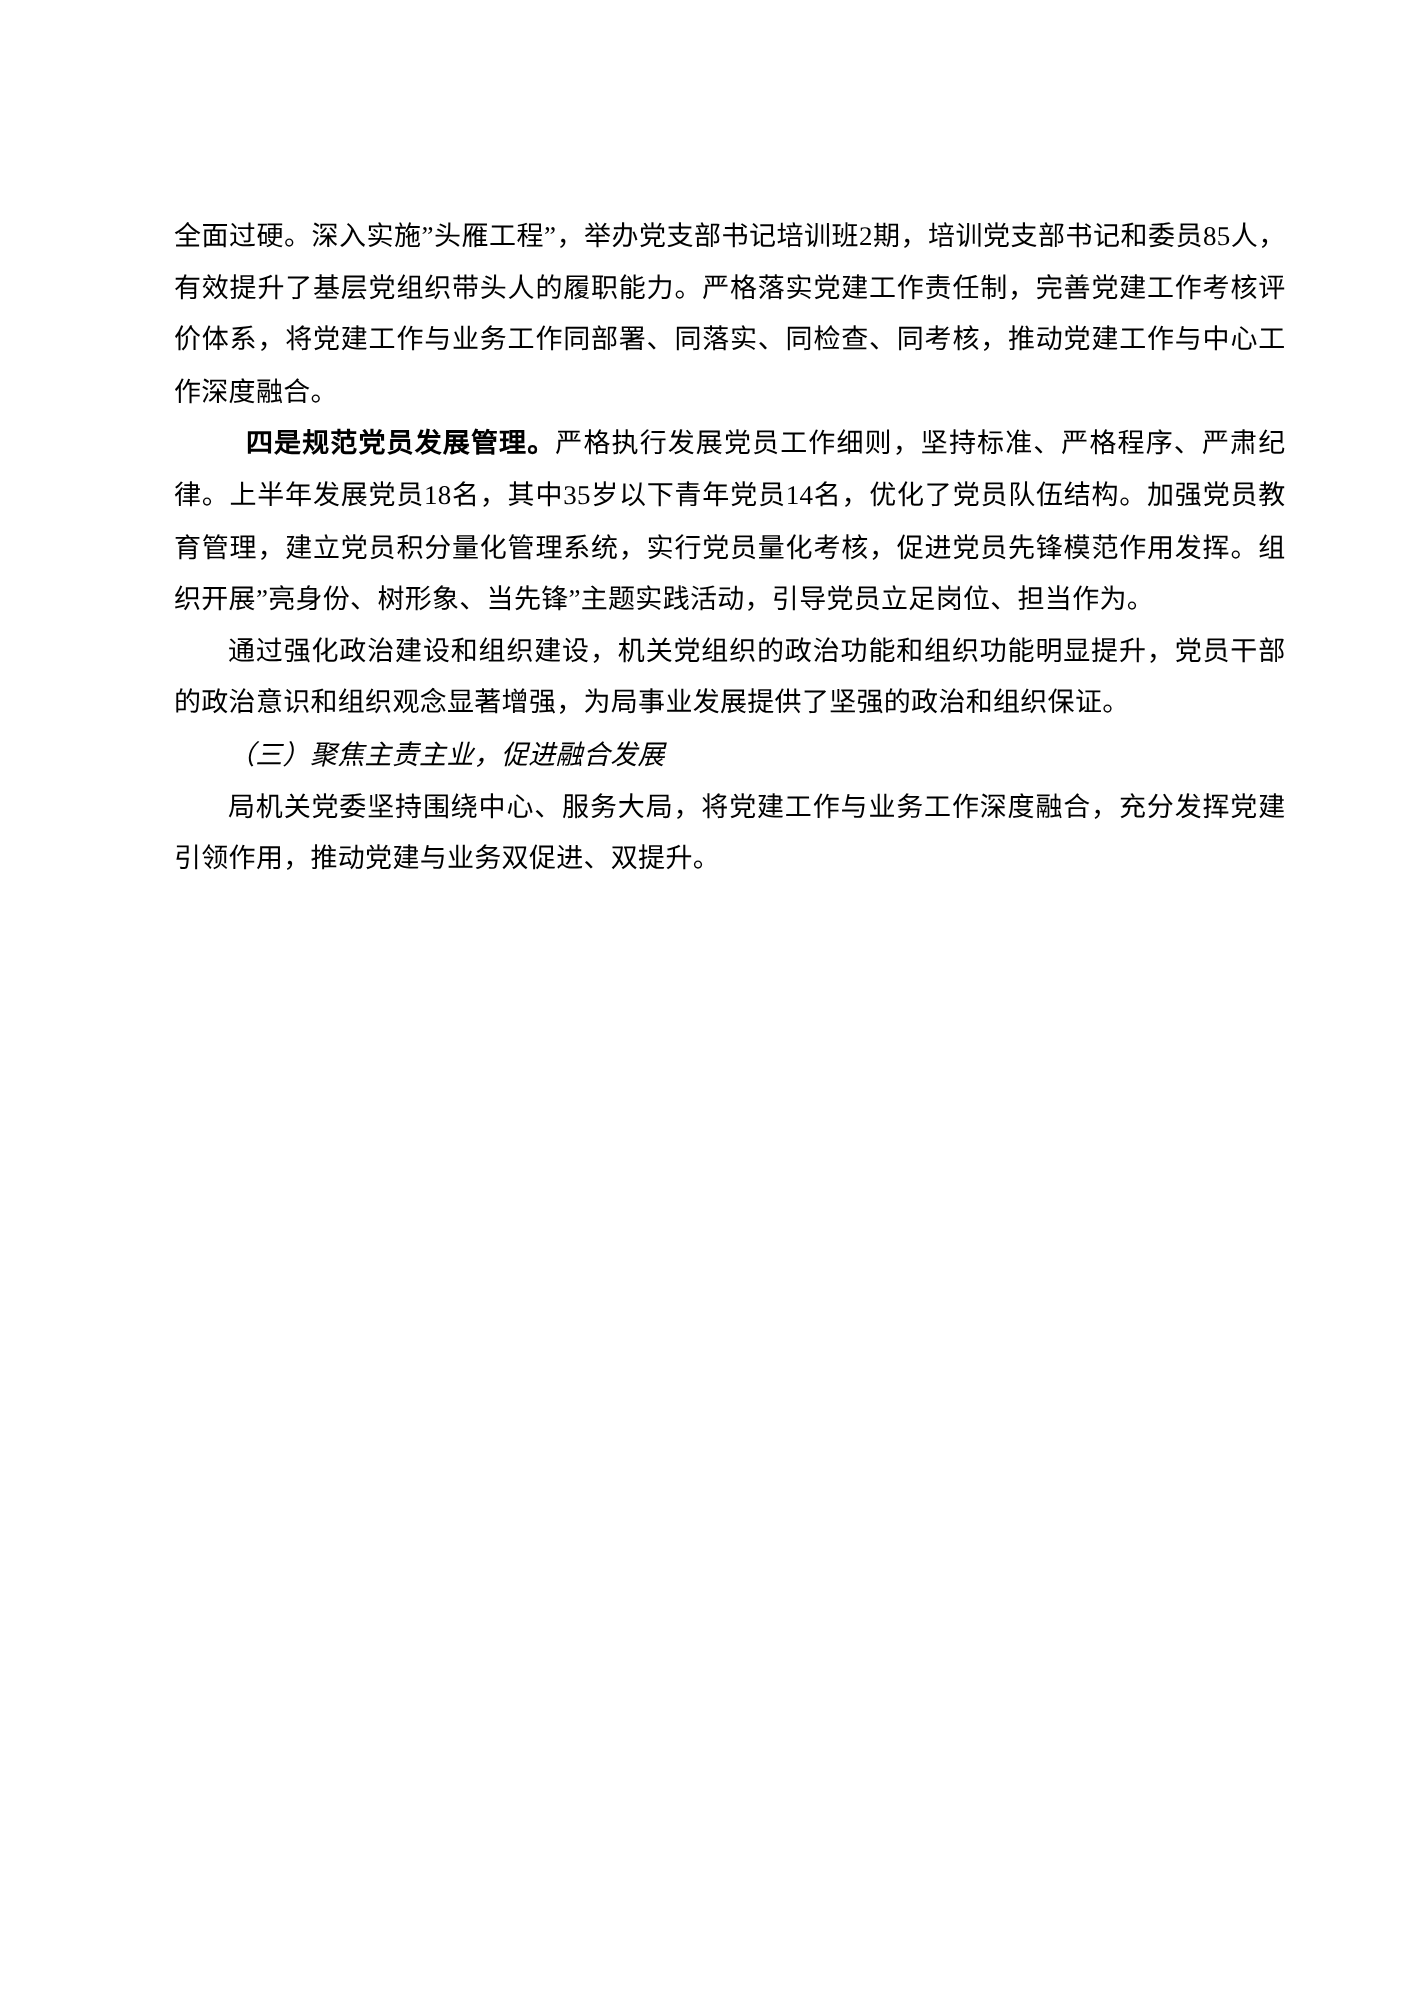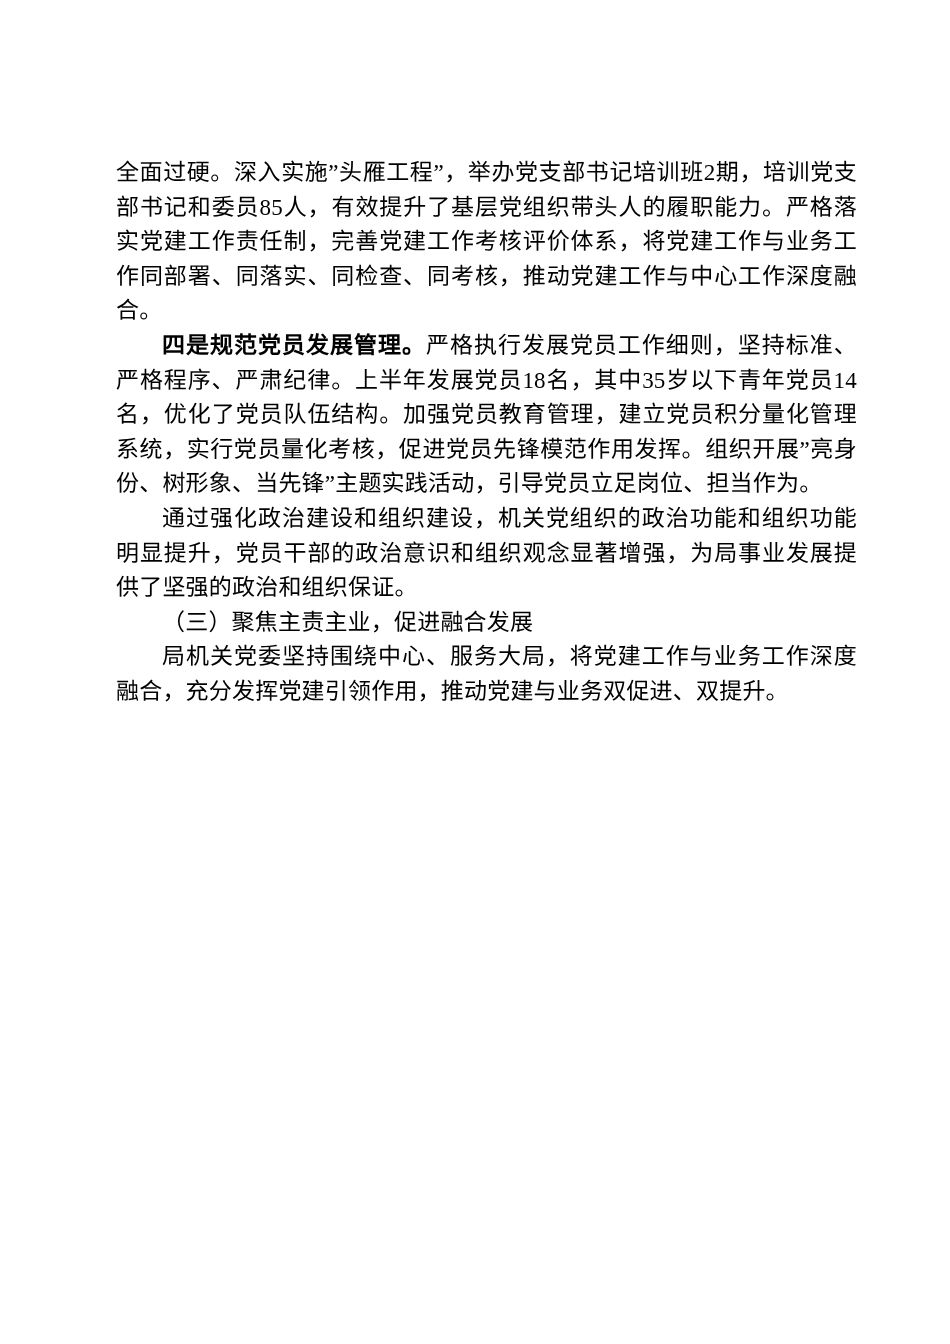--- a/index.html
+++ b/index.html
@@ -13,41 +13,43 @@
     width: 950px;
     height: 1344px;
     background: #ffffff;
     overflow: hidden;
     font-family: "Liberation Serif", "DejaVu Serif", serif;
     color: #000000;
   }
   .text-block {
     position: absolute;
     left: 116px;
-    top: 156px;
+    top: 140px;
     width: 741px;
-    font-size: 23px;
+    font-size: 18px;
     line-height: 34.6px;
     text-align: justify;
     text-justify: inter-character;
     letter-spacing: 0.2px;
   }
   .para {
     margin: 0;
     padding: 0;
     text-indent: 2em;
   }
   .para.no-indent {
     text-indent: 0;
   }
   .para .lead {
     font-weight: 700;
+    margin-left: 12px;
   }
   .para.heading {
     font-weight: 400;
+    font-style: italic;
   }
 </style>
 </head>
 <body>
 
 <div class="page">
   <div class="text-block">
 
     <p class="para no-indent"><span>全面过硬。深入实施”头雁工程”，举办党支部书记培训班2期，培训党支部书记和委员85人，有效提升了基层党组织带头人的履职能力。严格落实党建工作责任制，完善党建工作考核评价体系，将党建工作与业务工作同部署、同落实、同检查、同考核，推动党建工作与中心工作深度融合。</span></p>
 

